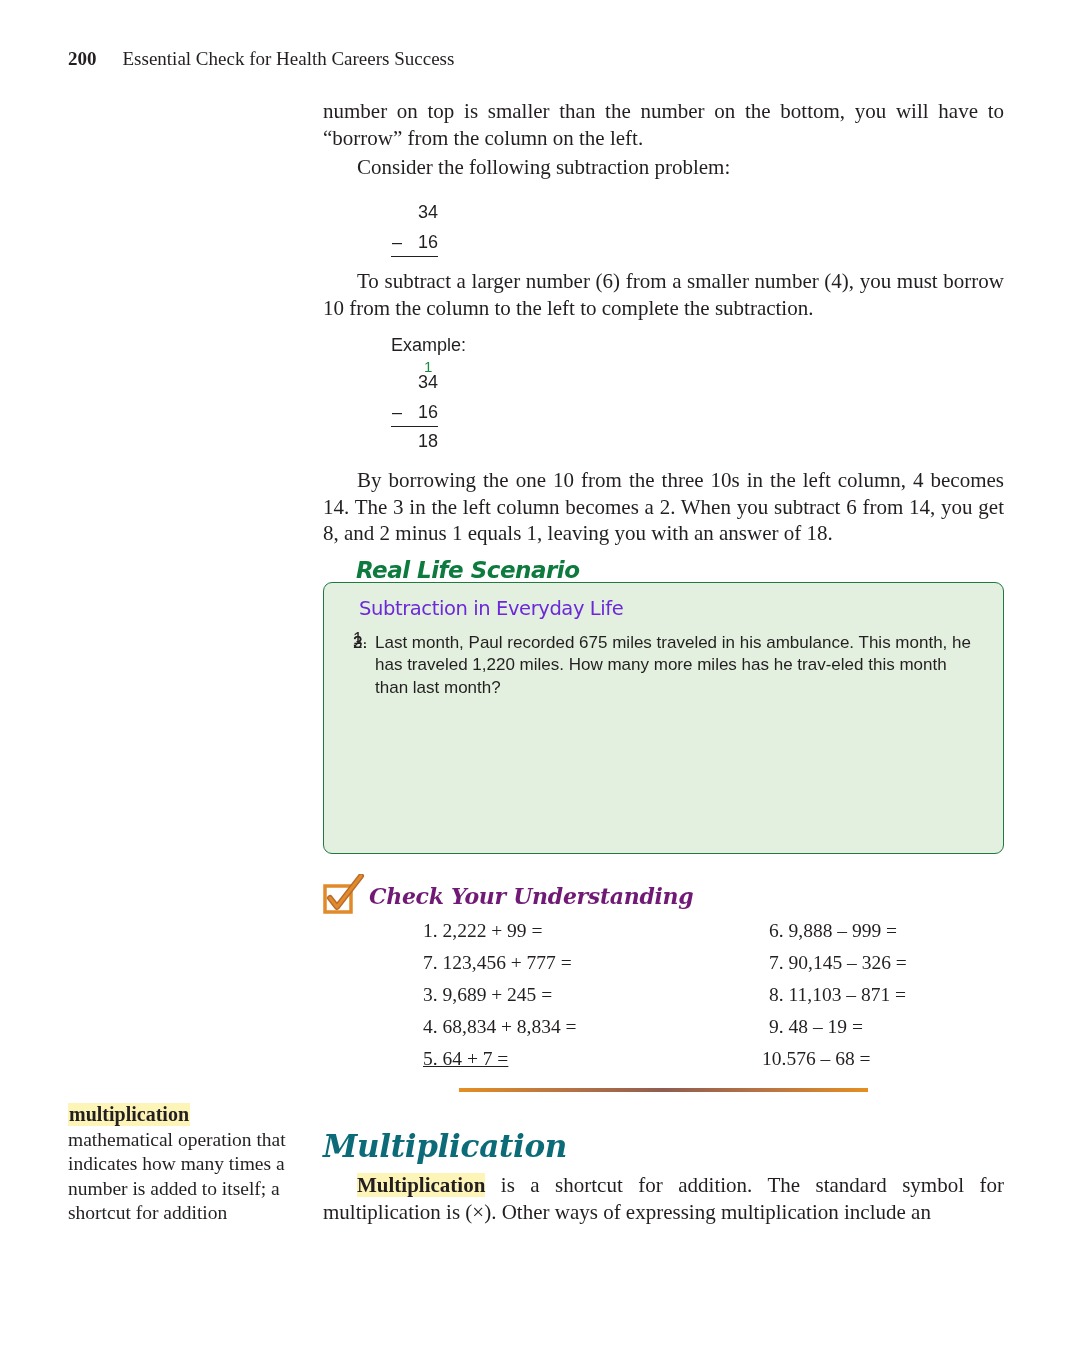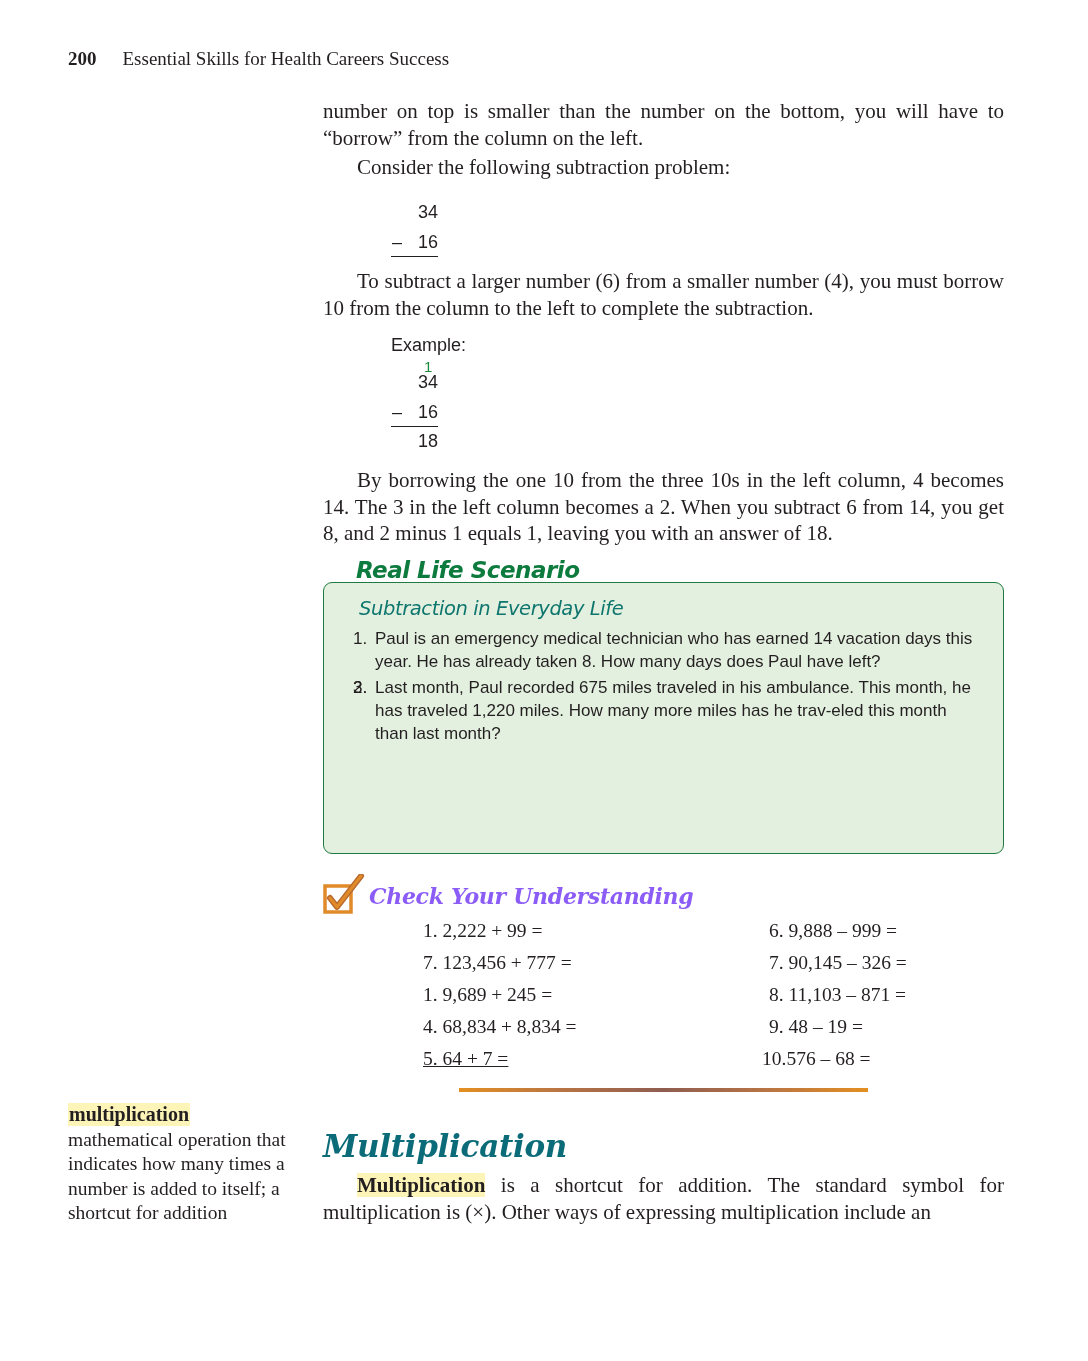--- a/index.html
+++ b/index.html
@@ -13,43 +13,43 @@
   .indent { text-indent: 34px; }
   .sans { font-family: "Liberation Sans", "DejaVu Sans", sans-serif; }
   .math { font-size: 18px; }
   .math .row { position: absolute; white-space: pre; }
   .rule { position: absolute; height: 1px; background: #231f20; }
   .borrow { color: #1a8a3c; font-size: 15px; }
   .rls-title { left: 356px; top: 557px; font-family: "DejaVu Sans", sans-serif; font-style: italic; font-weight: bold;
                color: #0d7a3e; font-size: 23px; letter-spacing: -0.5px; }
   .rls-box { left: 323px; top: 582px; width: 679px; height: 270px; border: 1.5px solid #1e7a3e;
              border-radius: 9px; background: #e3f0df; }
-  .rls-sub { left: 359px; top: 597px; font-family: "DejaVu Sans", sans-serif; font-style: italic; color: #0f766e;
+  .rls-sub { left: 359px; top: 597px; font-family: "DejaVu Sans", sans-serif; color: #6d28d9;
              font-size: 19.5px; letter-spacing: -0.4px; }
   .rls-list { left: 352px; top: 628px; width: 630px; font-family: "Liberation Sans", sans-serif; font-size: 17px;
               line-height: 22.8px; color: #231f20; margin: 0; padding: 0; list-style: none; }
   .rls-list li { position: relative; padding-left: 23px; margin-bottom: 3.5px; }
   .rls-list li .num { position: absolute; left: 1px; top: 0; }
   .cyu-icon { left: 323px; top: 874px; width: 44px; height: 42px; }
   .cyu-title { left: 369px; top: 883px; font-family: "DejaVu Serif", serif; font-style: italic; font-weight: bold;
-               color: #8b5cf6; font-size: 22px; letter-spacing: -0.3px; }
+               color: #701a75; font-size: 22px; letter-spacing: -0.3px; }
   .q { position: absolute; font-size: 19.5px; white-space: nowrap; margin-left: 48px; }
   .divider { left: 459px; top: 1088px; width: 409px; height: 4px;
              background: linear-gradient(90deg, #e48f22 0%, #b87444 25%, #8f5d50 50%, #b87444 75%, #e48f22 100%); }
   .gloss-term { left: 68px; top: 1103px; font-weight: bold; font-size: 20px; background: #fdf4b8; padding: 0 1px; }
   .gloss-def { left: 68px; top: 1128px; width: 240px; font-size: 19.5px; line-height: 24.3px; }
   .sec-title { left: 323px; top: 1128px; font-family: "DejaVu Serif", serif; font-style: italic; font-weight: bold;
                color: #0b6b78; font-size: 31px; letter-spacing: -0.3px; }
   .hl { background: #fdf4b8; font-weight: bold; }
 </style>
 </head>
 <body>
 
 <div class="abs header">
-  <span class="pnum">200</span><span>Essential Skills for Health Careers Success</span>
+  <span class="pnum">200</span><span>Essential Check for Health Careers Success</span>
 </div>
 
 <div class="abs para body-text" style="top:98px;">number on top is smaller than the number on the bottom, you will have to “borrow” from the column on the left.</div>
 <div class="abs para body-text indent" style="top:154px;">Consider the following subtraction problem:</div>
 
 <div class="abs sans math" style="left:390px; top:200px; width:50px; height:60px;">
   <span class="row" style="right:2px; top:2px;">34</span>
   <span class="row" style="left:2px; top:32px;">–</span>
   <span class="row" style="right:2px; top:32px;">16</span>
   <div class="rule" style="left:1px; top:56px; width:47px;"></div>
@@ -66,37 +66,37 @@
   <div class="rule" style="left:1px; top:68px; width:47px;"></div>
   <span class="row" style="right:2px; top:73px;">18</span>
 </div>
 
 <div class="abs para body-text indent" style="top:467px;">By borrowing the one 10 from the three 10s in the left column, 4 becomes 14. The 3 in the left column becomes a 2. When you subtract 6 from 14, you get 8, and 2 minus 1 equals 1, leaving you with an answer of 18.</div>
 
 <div class="abs rls-box"></div>
 <div class="abs rls-title">Real Life Scenario</div>
 <div class="abs rls-sub">Subtraction in Everyday Life</div>
 <ol class="abs rls-list">
-  <li><span class="num">1.</span><span>Paul is an emergency medical technician who has earned 14 vacation days this year. He has already taken 8. How many days does Paul have left?</span></li>
+  <li><span class="num">1.</span></li>
   <li><span class="num">2.</span></li>
   <li><span class="num">3.</span><span>Last month, Paul recorded 675 miles traveled in his ambulance. This month, he has traveled 1,220 miles. How many more miles has he trav-eled this month than last month?</span></li>
 </ol>
 
 <div class="abs cyu-icon">
   <svg width="44" height="42" viewBox="0 0 44 42">
     <rect x="2" y="12" width="26" height="26" fill="#ffffff" stroke="#e08a2a" stroke-width="3.5"></rect>
     <path d="M7 24 L14 33 L38 2" fill="none" stroke="#b86a2e" stroke-width="6" stroke-linecap="round" stroke-linejoin="round"></path>
     <path d="M7 24 L14 33 L38 2" fill="none" stroke="#e08a2a" stroke-width="3" stroke-linecap="round" stroke-linejoin="round"></path>
   </svg>
 </div>
 <div class="abs cyu-title">Check Your Understanding</div>
 
 <div class="q" style="left:375px; top:920px;">1. 2,222 + 99 =</div>
 <div class="q" style="left:375px; top:952px;">7. 123,456 + 777 =</div>
-<div class="q" style="left:375px; top:984px;">1. 9,689 + 245 =</div>
+<div class="q" style="left:375px; top:984px;">3. 9,689 + 245 =</div>
 <div class="q" style="left:375px; top:1016px;">4. 68,834 + 8,834 =</div>
 <div class="q" style="left:375px; top:1048px;text-decoration:underline;">5. 64 + 7 =</div>
 
 <div class="q" style="left:721px; top:920px;">6. 9,888 – 999 =</div>
 <div class="q" style="left:721px; top:952px;">7. 90,145 – 326 =</div>
 <div class="q" style="left:721px; top:984px;">8. 11,103 – 871 =</div>
 <div class="q" style="left:721px; top:1016px;">9. 48 – 19 =</div>
 <div class="q" style="left:714px; top:1048px;">10.576 – 68 =</div>
 
 <div class="abs divider"></div>

